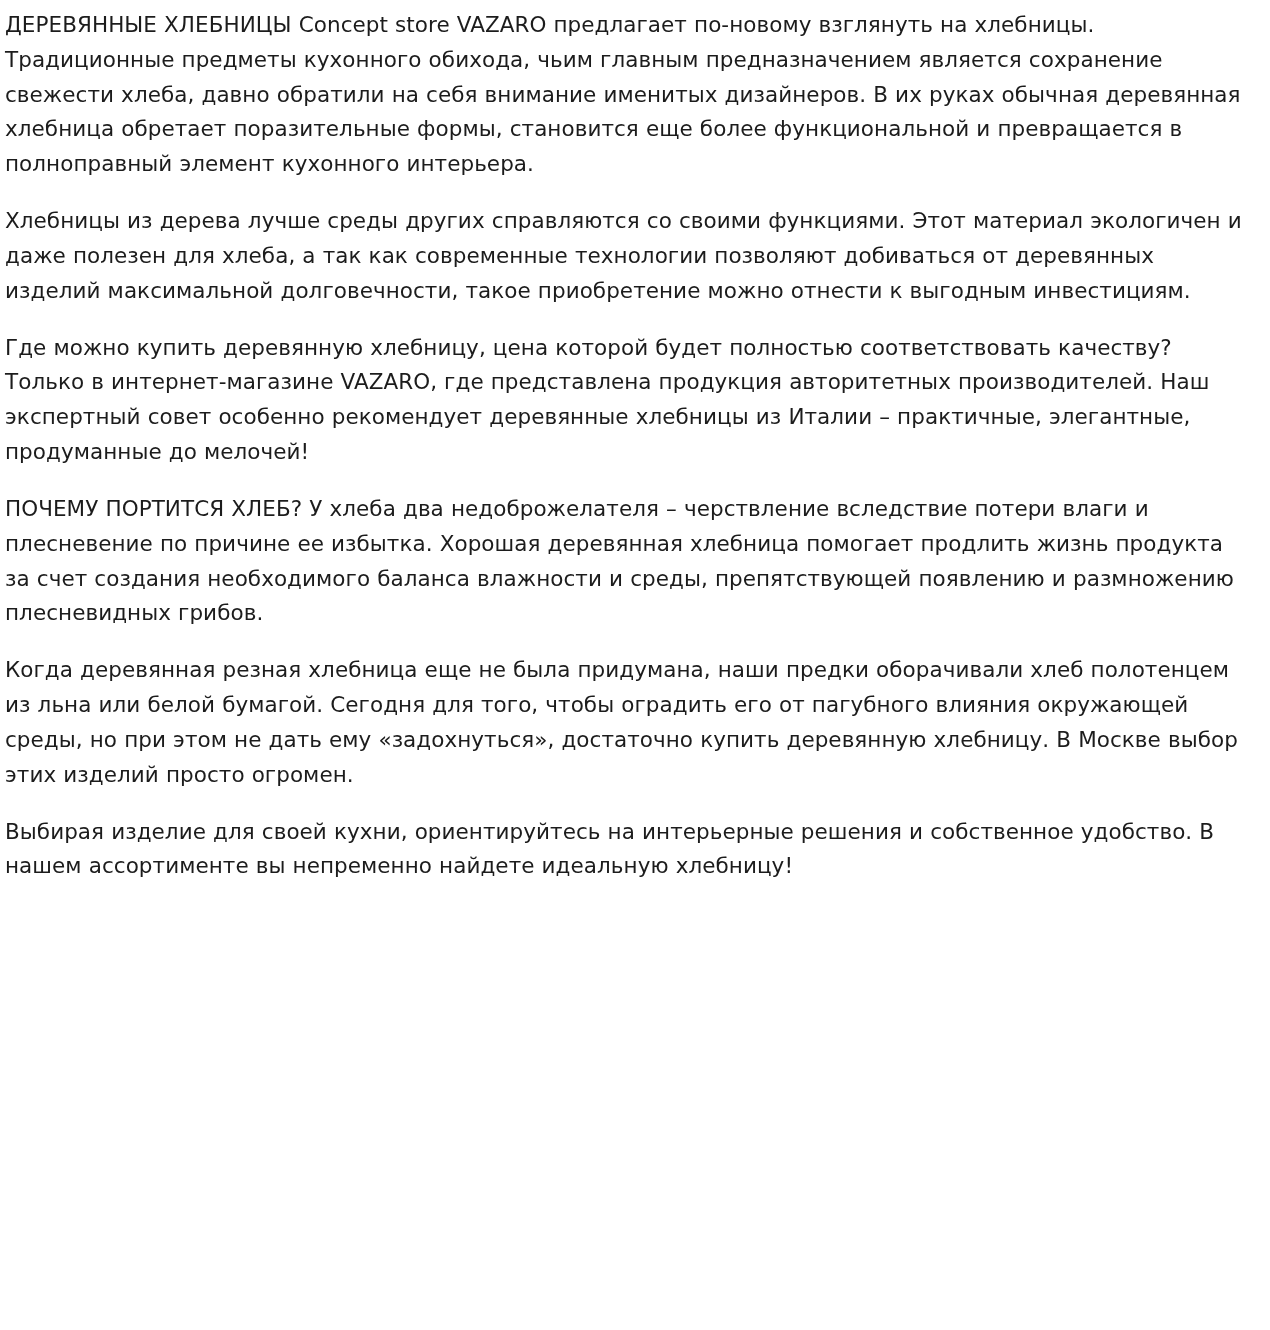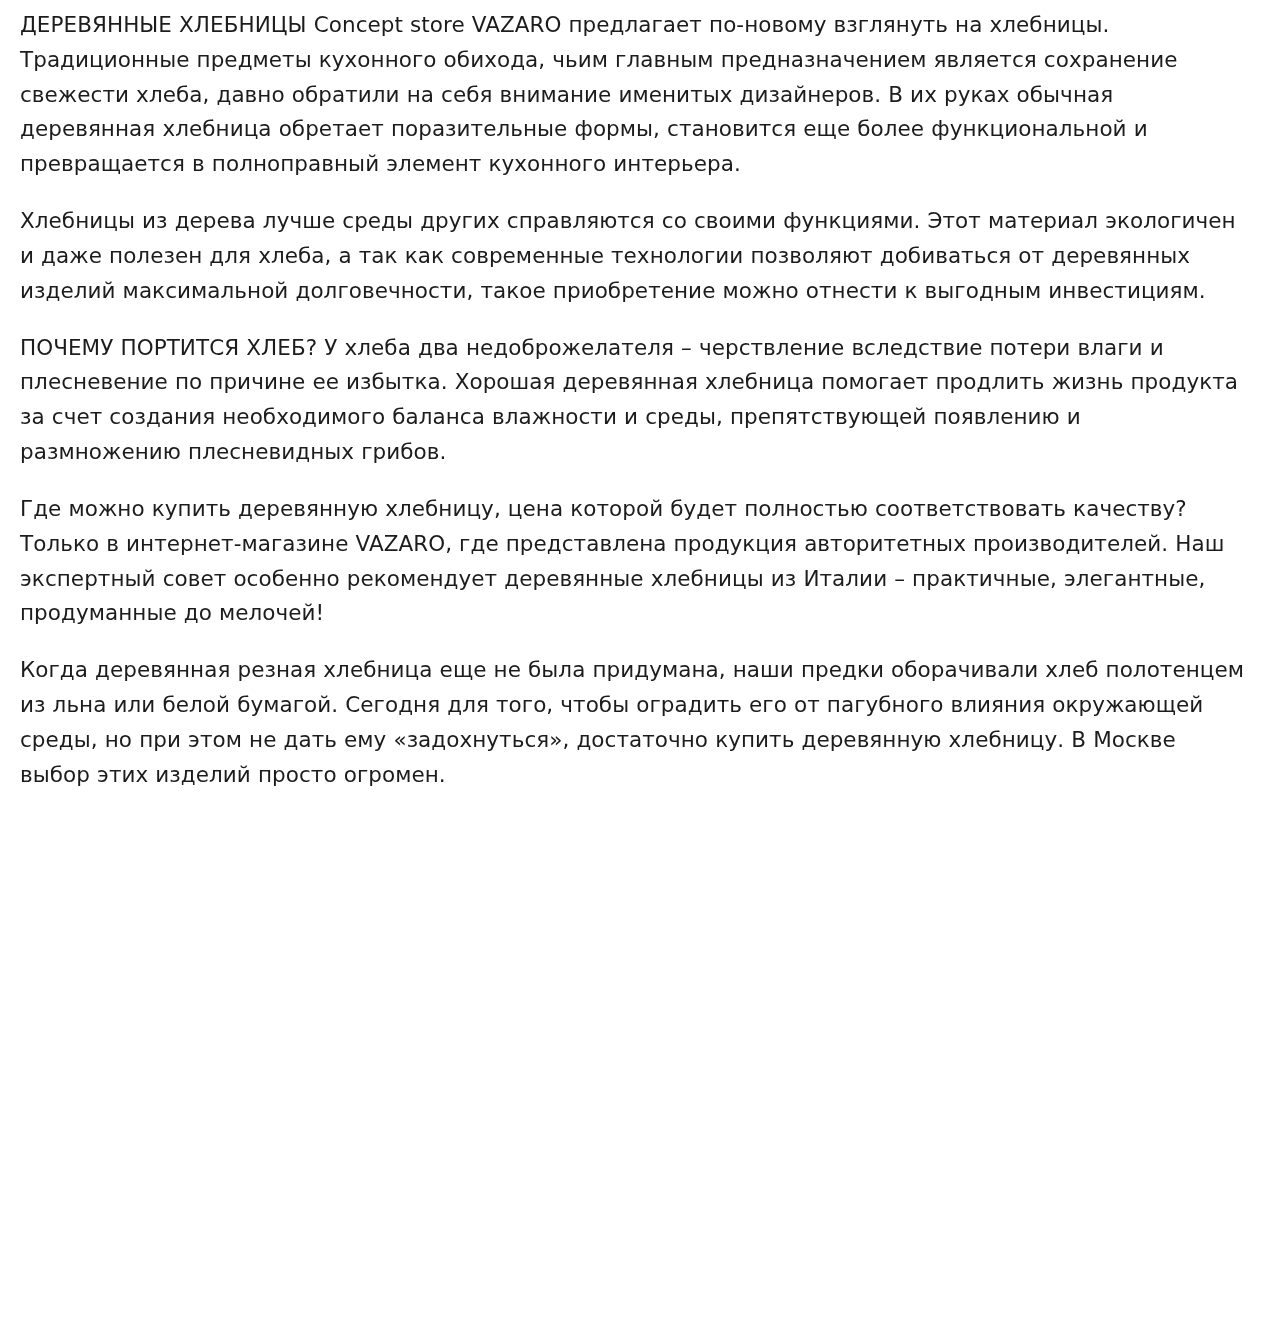--- a/index.html
+++ b/index.html
@@ -10,37 +10,38 @@
   }
   body {
     width: 1270px;
     min-height: 1330px;
     font-family: "DejaVu Sans", sans-serif;
     color: #1a1a1a;
   }
   .article {
     box-sizing: border-box;
     width: 1270px;
-    padding: 8px 24px 10px 20px;
+    padding: 8px 24px 10px 5px;
   }
   .para {
     font-size: 21.5px;
     line-height: 1.62;
     color: #1c1c1c;
     margin: 0 0 22px 0;
     text-align: left;
     letter-spacing: 0.05px;
     word-spacing: 0.2px;
   }
   .para:last-child {
     margin-bottom: 0;
   }
 </style>
 </head>
 <body>
 
 <div class="article">
   <p class="para">ДЕРЕВЯННЫЕ ХЛЕБНИЦЫ Concept store VAZARO предлагает по-новому взглянуть на хлебницы. Традиционные предметы кухонного обихода, чьим главным предназначением является сохранение свежести хлеба, давно обратили на себя внимание именитых дизайнеров. В их руках обычная деревянная хлебница обретает поразительные формы, становится еще более функциональной и превращается в полноправный элемент кухонного интерьера.</p>
   <p class="para">Хлебницы из дерева лучше среды других справляются со своими функциями. Этот материал экологичен и даже полезен для хлеба, а так как современные технологии позволяют добиваться от деревянных изделий максимальной долговечности, такое приобретение можно отнести к выгодным инвестициям.</p>
+  <p class="para">Где можно купить деревянную хлебницу, цена которой будет полностью соответствовать качеству? Только в интернет-магазине VAZARO, где представлена продукция авторитетных производителей. Наш экспертный совет особенно рекомендует деревянные хлебницы из Италии – практичные, элегантные, продуманные до мелочей!</p>
   <p class="para">ПОЧЕМУ ПОРТИТСЯ ХЛЕБ? У хлеба два недоброжелателя – черствление вследствие потери влаги и плесневение по причине ее избытка. Хорошая деревянная хлебница помогает продлить жизнь продукта за счет создания необходимого баланса влажности и среды, препятствующей появлению и размножению плесневидных грибов.</p>
-  <p class="para">Где можно купить деревянную хлебницу, цена которой будет полностью соответствовать качеству? Только в интернет-магазине VAZARO, где представлена продукция авторитетных производителей. Наш экспертный совет особенно рекомендует деревянные хлебницы из Италии – практичные, элегантные, продуманные до мелочей!</p>
   <p class="para">Когда деревянная резная хлебница еще не была придумана, наши предки оборачивали хлеб полотенцем из льна или белой бумагой. Сегодня для того, чтобы оградить его от пагубного влияния окружающей среды, но при этом не дать ему «задохнуться», достаточно купить деревянную хлебницу. В Москве выбор этих изделий просто огромен.</p>
+  <p class="para">Выбирая изделие для своей кухни, ориентируйтесь на интерьерные решения и собственное удобство. В нашем ассортименте вы непременно найдете идеальную хлебницу!</p>
 </div>
 
 </body></html>

